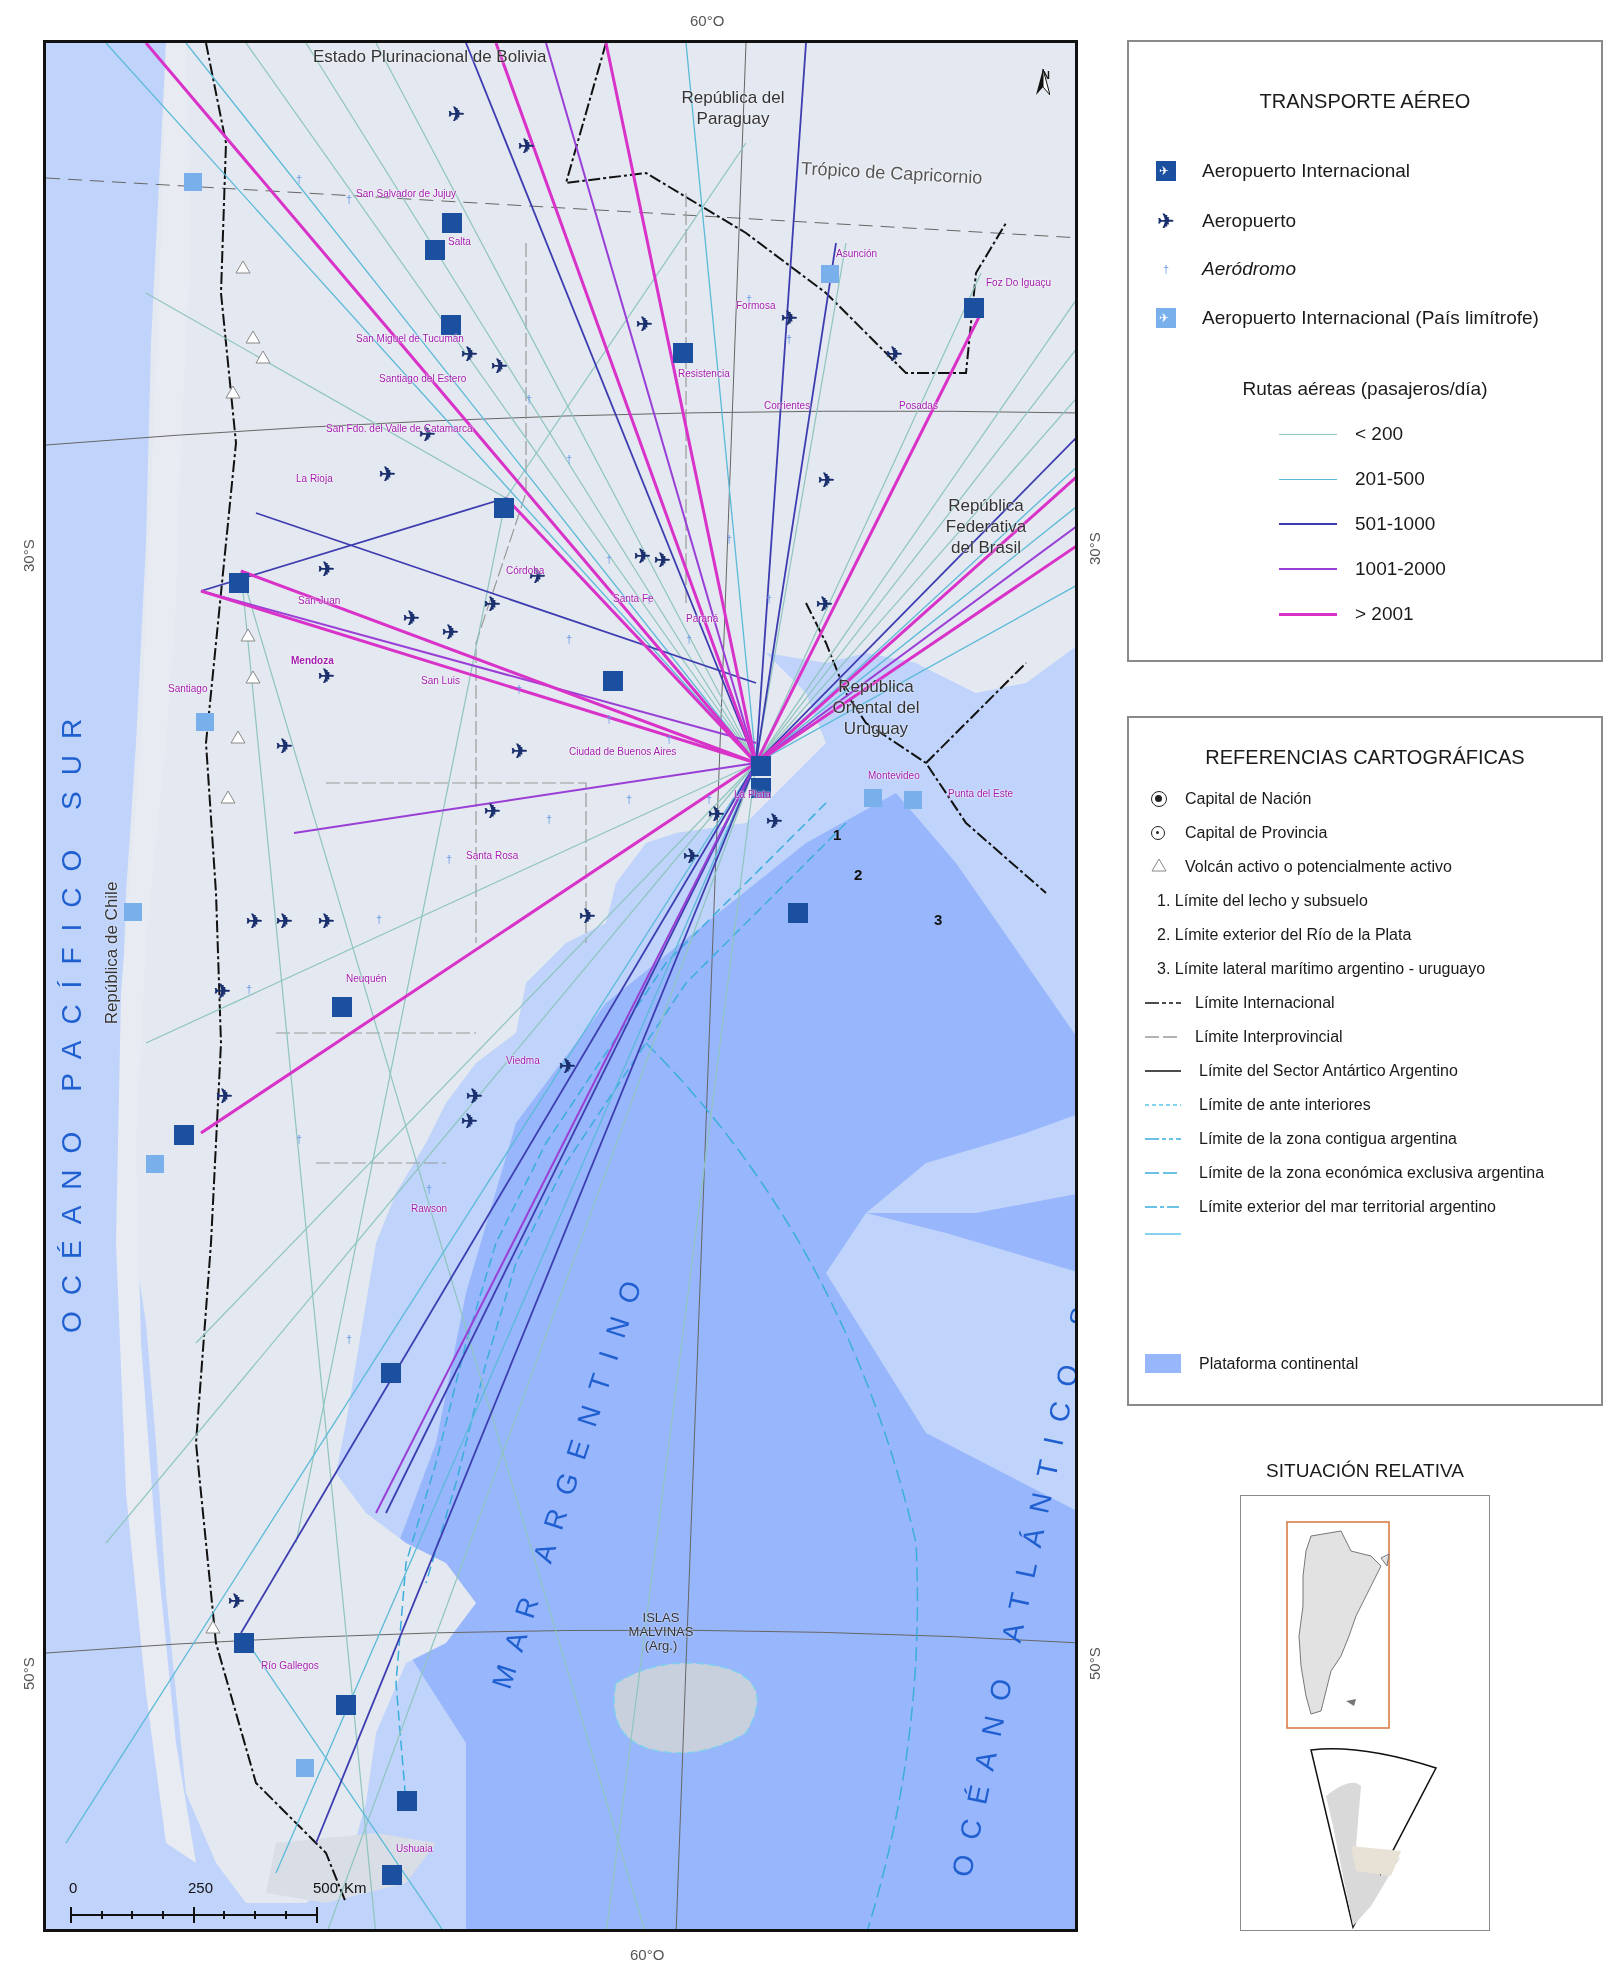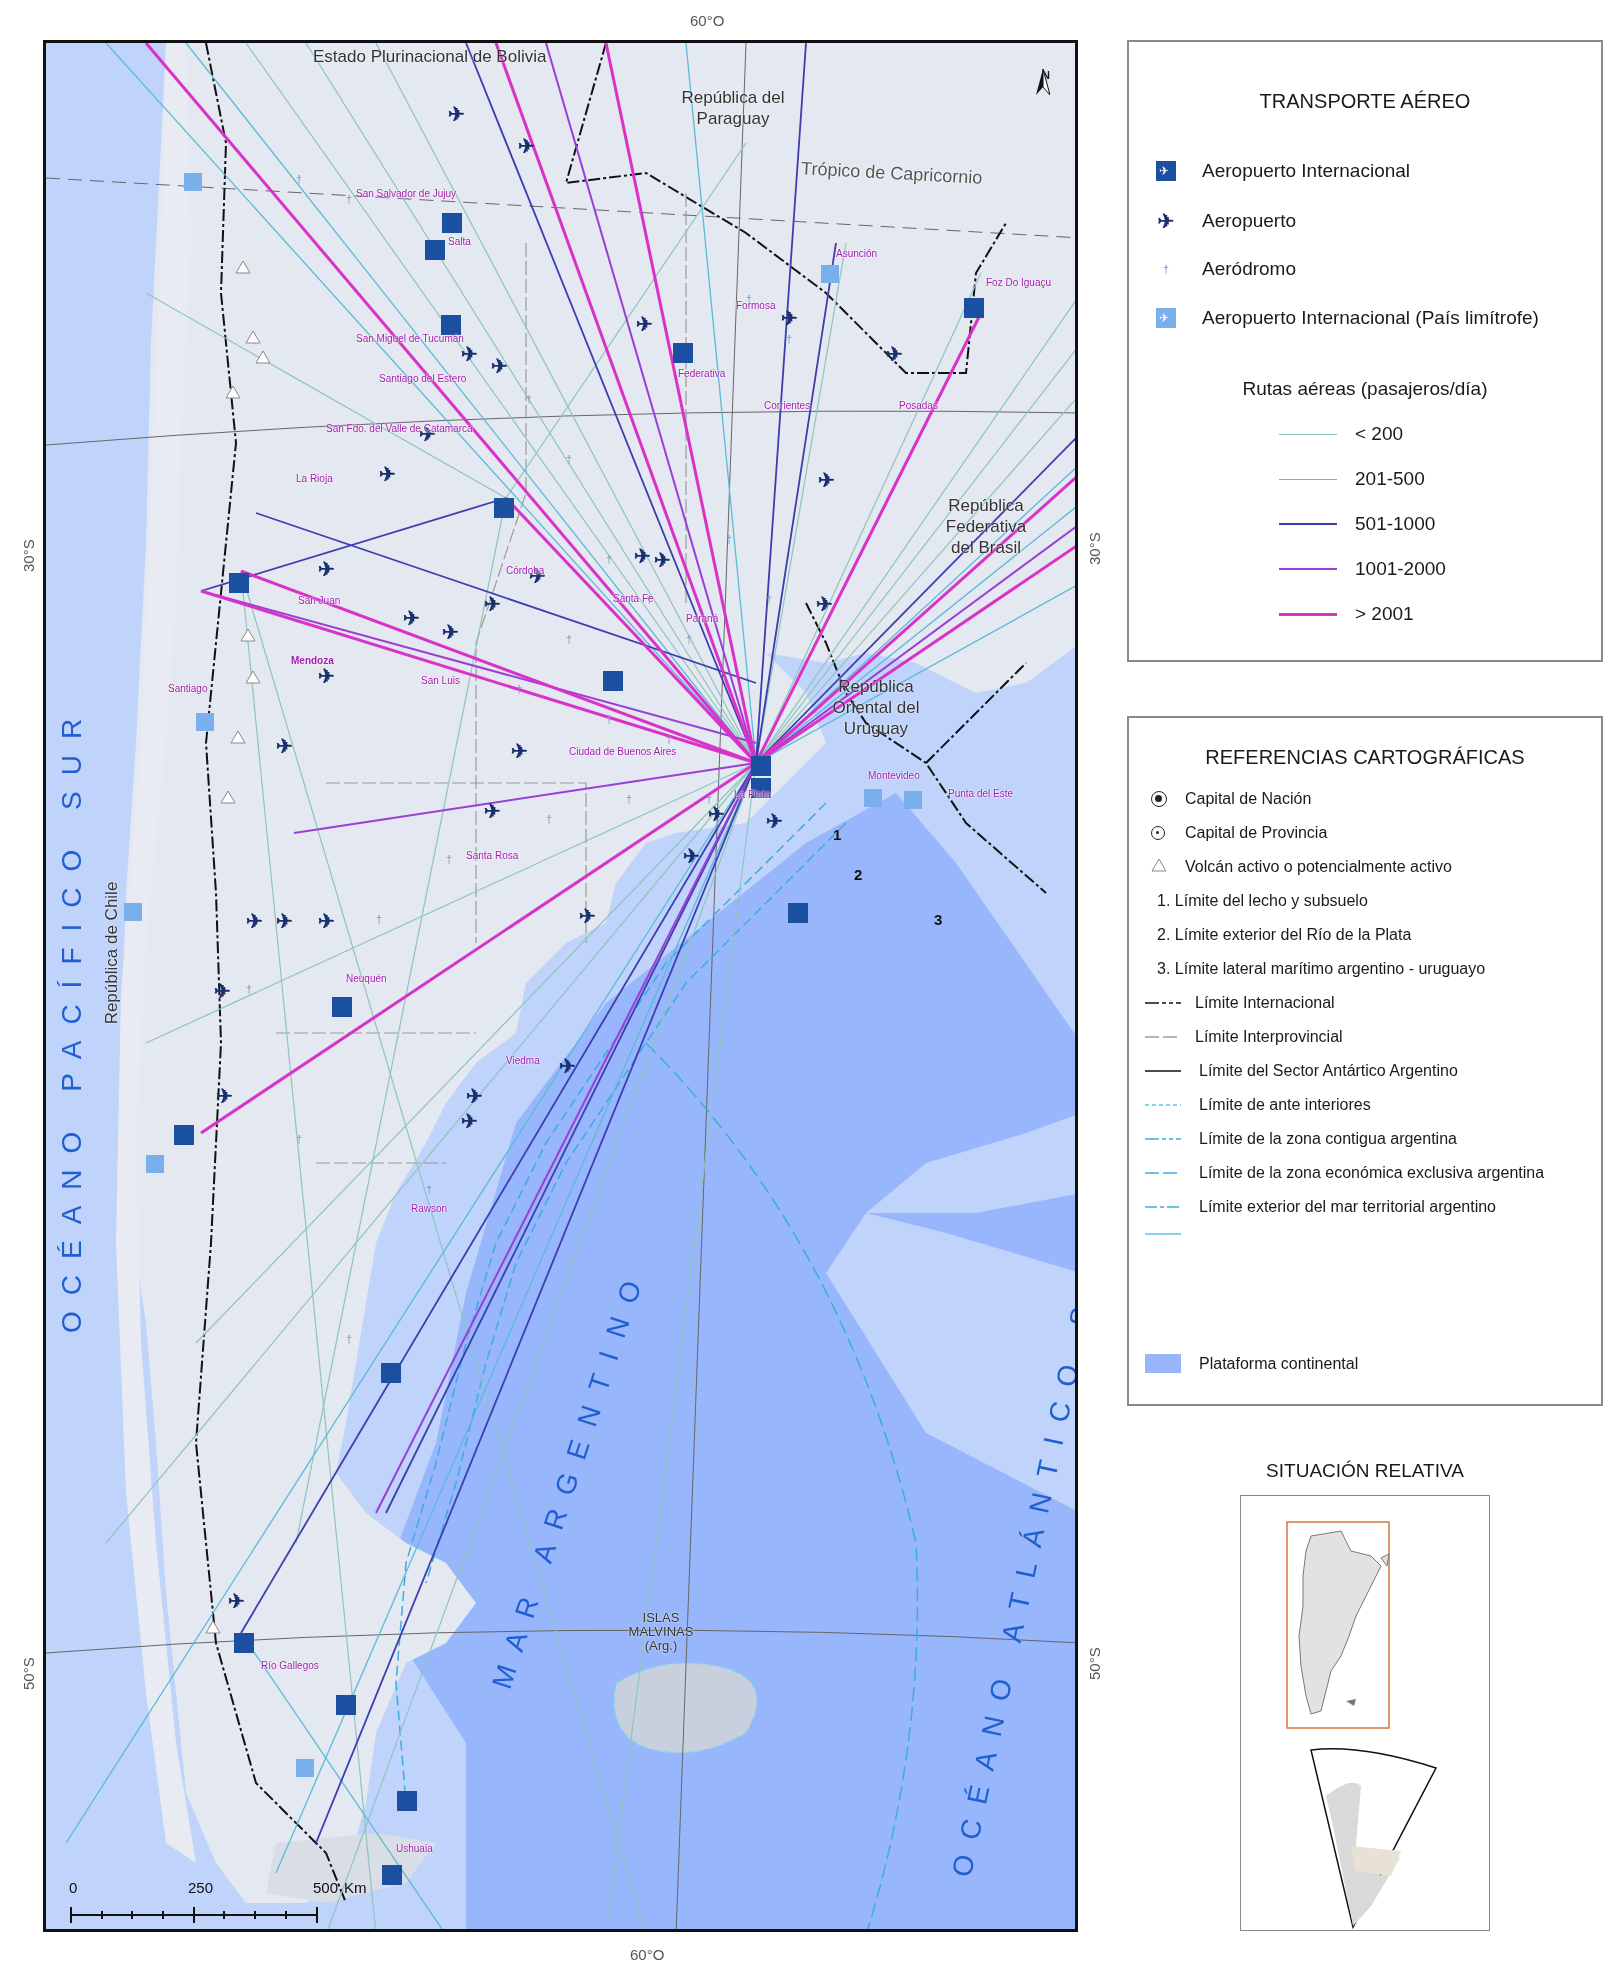--- a/index.html
+++ b/index.html
@@ -283,21 +283,21 @@
   <div class="ocean-label" style="left:900px;top:1830px;transform:rotate(-78deg);transform-origin:left top;">OCÉANO ATLÁNTICO SUR</div>
   <div class="ocean-label" style="left:440px;top:1640px;transform:rotate(-72deg);transform-origin:left top;">MAR ARGENTINO</div>
 
   <div class="map-label" style="left:310px;top:145px;">San Salvador de Jujuy</div>
   <div class="map-label" style="left:402px;top:193px;">Salta</div>
   <div class="map-label" style="left:310px;top:290px;">San Miguel de Tucumán</div>
   <div class="map-label" style="left:333px;top:330px;">Santiago del Estero</div>
   <div class="map-label" style="left:280px;top:380px;">San Fdo. del Valle de Catamarca</div>
   <div class="map-label" style="left:250px;top:430px;">La Rioja</div>
   <div class="map-label" style="left:690px;top:257px;">Formosa</div>
-  <div class="map-label" style="left:632px;top:325px;">Federativa</div>
+  <div class="map-label" style="left:632px;top:325px;">Resistencia</div>
   <div class="map-label" style="left:718px;top:357px;">Corrientes</div>
   <div class="map-label" style="left:853px;top:357px;">Posadas</div>
   <div class="map-label" style="left:790px;top:205px;">Asunción</div>
   <div class="map-label" style="left:940px;top:234px;">Foz Do Iguaçu</div>
   <div class="map-label" style="left:460px;top:522px;">Córdoba</div>
   <div class="map-label" style="left:567px;top:550px;">Santa Fe</div>
   <div class="map-label" style="left:640px;top:570px;">Paraná</div>
   <div class="map-label" style="left:252px;top:552px;">San Juan</div>
   <div class="map-label" style="left:245px;top:612px;font-weight:bold;">Mendoza</div>
   <div class="map-label" style="left:375px;top:632px;">San Luis</div>
@@ -343,21 +343,21 @@
         <span class="plane-w">✈</span>
       </span>
     <span style="margin-left:26px;">Aeropuerto Internacional</span>
   </div>
   <div class="leg-row" style="left:27px;top:167px;">
     <span class="sym" style="width:20px;color:#1a2f6e;font-size:20px;font-weight:bold;text-align:center;">✈</span>
     <span style="margin-left:26px;">Aeropuerto</span>
   </div>
   <div class="leg-row" style="left:27px;top:216px;">
     <span class="sym" style="width:20px;color:#6a9be6;font-size:11px;text-align:center;">†</span>
-    <span style="margin-left:26px;">Aeródromo</span>
+    <span style="margin-left:26px;font-style:italic;">Aeródromo</span>
   </div>
   <div class="leg-row" style="left:27px;top:265px;">
     <span class="sym sq-lim">
         <span class="plane-w">✈</span>
       </span>
     <span style="margin-left:26px;">Aeropuerto Internacional (País limítrofe)</span>
   </div>
 
   <div class="panel-title" style="top:336px;font-size:19px;">Rutas aéreas (pasajeros/día)</div>
 

